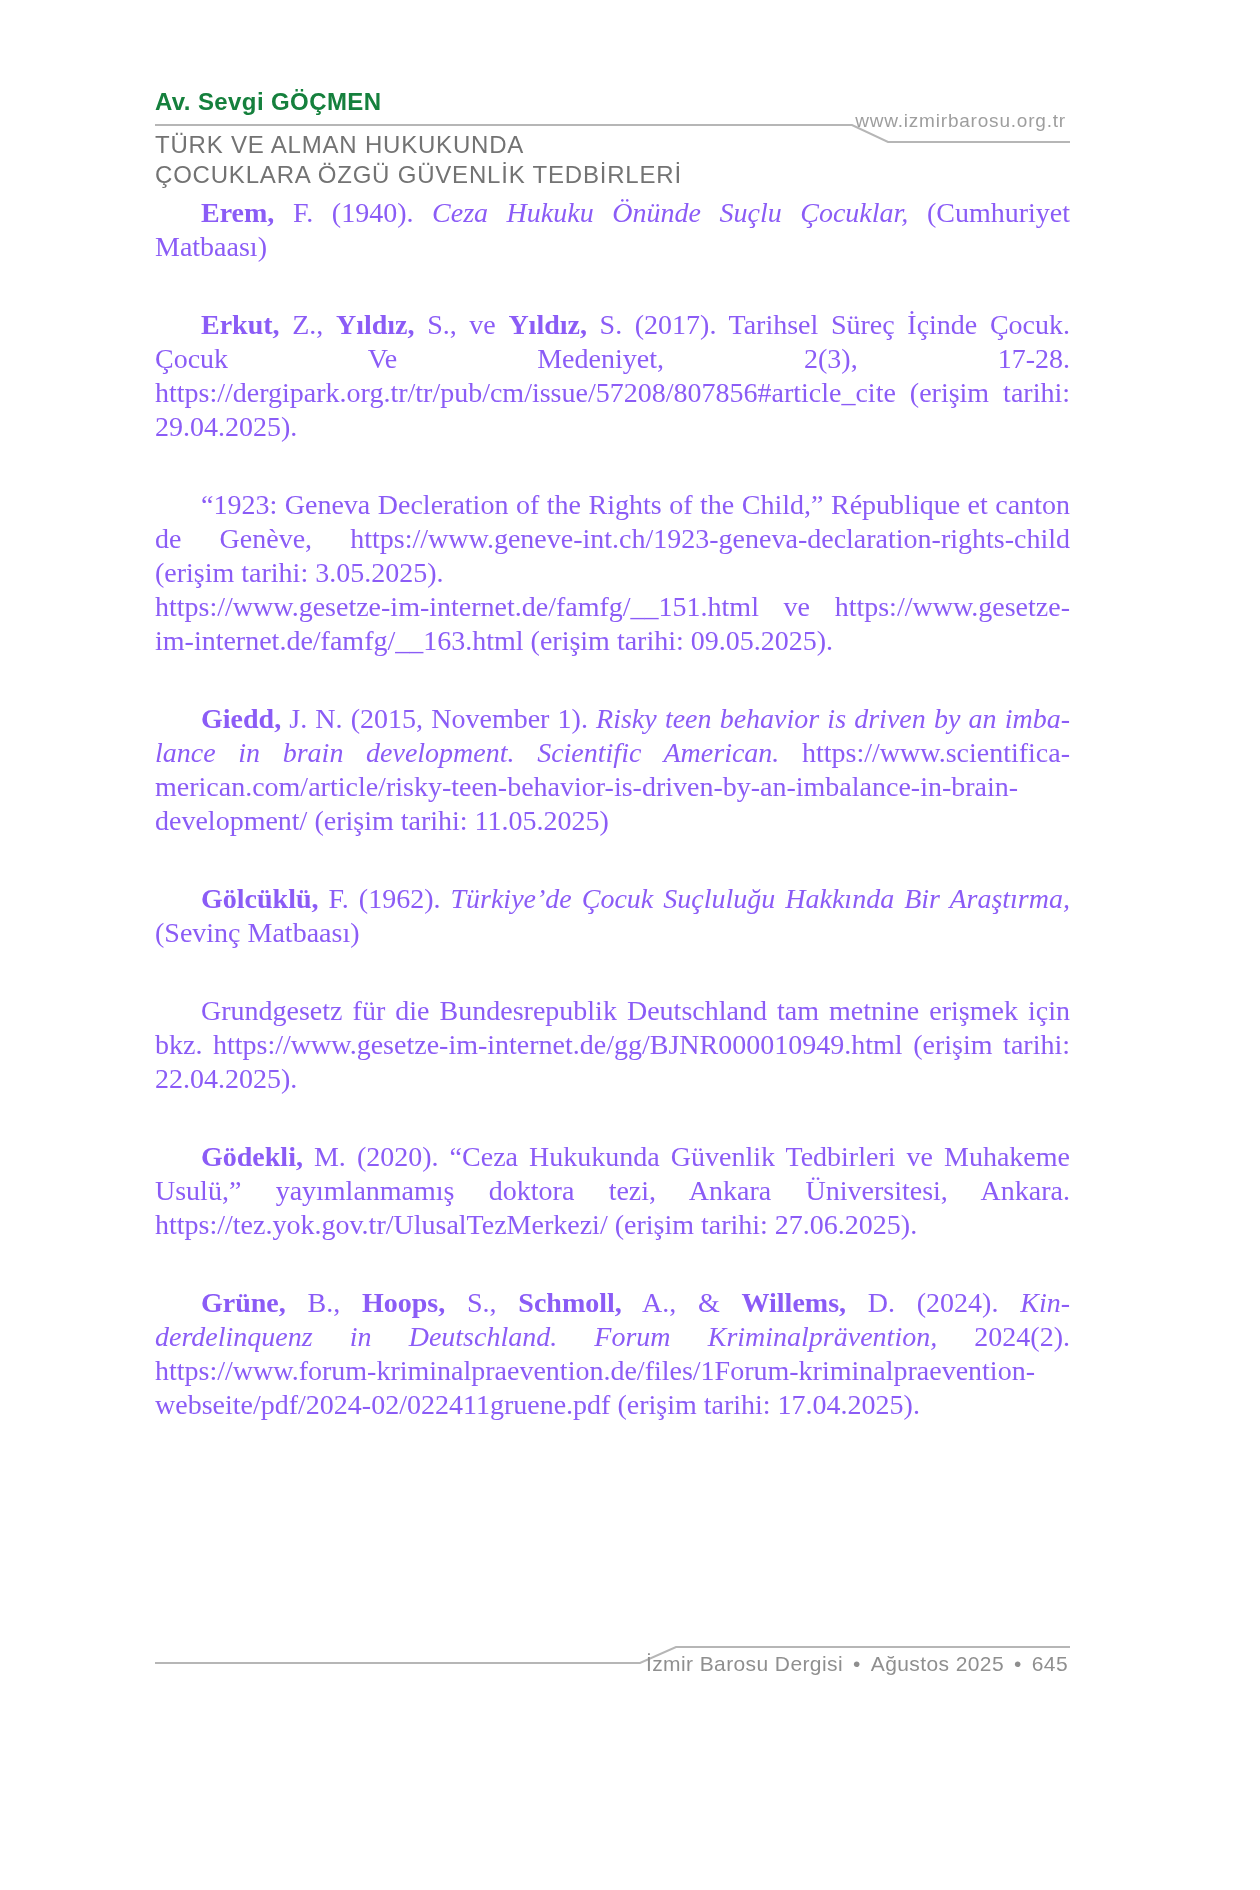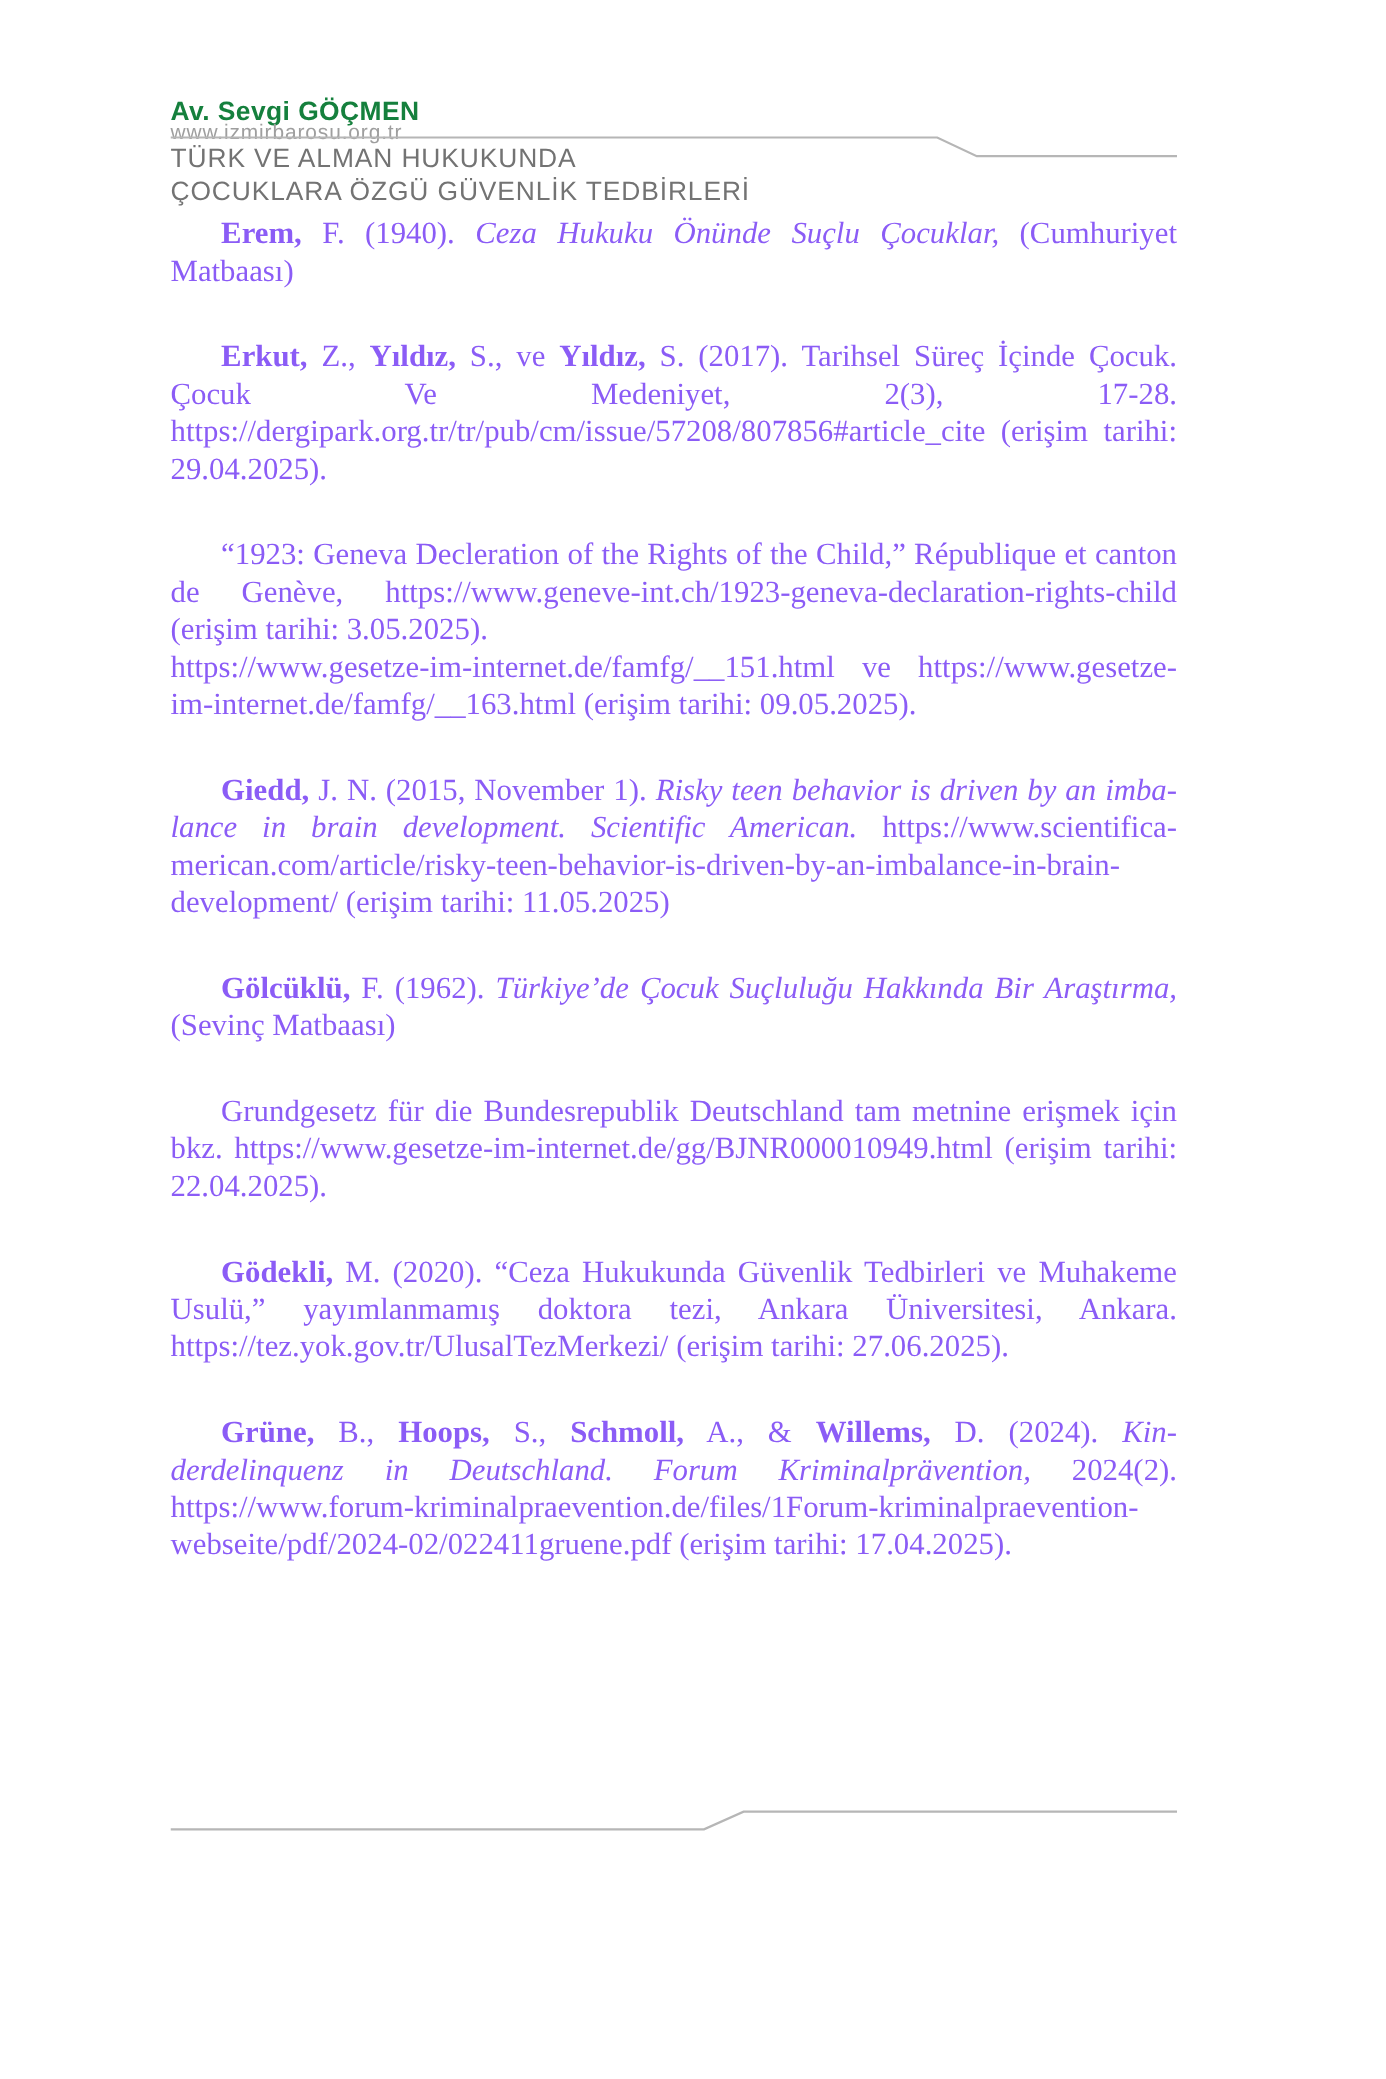--- a/index.html
+++ b/index.html
@@ -26,20 +26,21 @@
     font-family:"Liberation Sans", sans-serif;
     font-weight:400;
     font-size:24px;
     line-height:30px;
     color:#737373;
     letter-spacing:.8px;
   }
   .website{
     position:absolute;
     left:155px;top:108px;width:911px;
+    text-align:right;
     font-family:"Liberation Sans", sans-serif;
     font-size:19px;
     line-height:26px;
     color:#9e9e9e;
     letter-spacing:.8px;
   }
   .header-rule{position:absolute;left:155px;top:118px;width:917px;height:30px;}
   
   .bib{
     position:absolute;
@@ -97,14 +98,17 @@
     <p class="entry"><span class="run-b">Giedd,</span><span class="run-n"> J. N. (2015, November 1). </span><span class="run-i">Risky teen behavior is driven by an imba­lance in brain development. Scientific American.</span><span class="run-n"> https://www.scientifica­merican.com/article/risky-teen-behavior-is-driven-by-an-imbalance-in-brain-development/ (erişim tarihi: 11.05.2025)</span></p>
     <p class="entry"><span class="run-b">Gölcüklü,</span><span class="run-n"> F. (1962). </span><span class="run-i">Türkiye’de Çocuk Suçluluğu Hakkında Bir Araştırma,</span><span class="run-n"> (Sevinç Matbaası)</span></p>
     <p class="entry"><span class="run-n">Grundgesetz für die Bundesrepublik Deutschland tam met­nine erişmek için bkz. https://www.gesetze-im-internet.de/gg/BJNR000010949.html (erişim tarihi: 22.04.2025).</span></p>
     <p class="entry"><span class="run-b">Gödekli,</span><span class="run-n"> M. (2020). “Ceza Hukukunda Güvenlik Tedbirleri ve Muhakeme Usulü,” yayımlanmamış doktora tezi, Ankara Üniversite­si, Ankara. https://tez.yok.gov.tr/UlusalTezMerkezi/ (erişim tarihi: 27.06.2025).</span></p>
     <p class="entry"><span class="run-b">Grüne,</span><span class="run-n"> B., </span><span class="run-b">Hoops,</span><span class="run-n"> S., </span><span class="run-b">Schmoll,</span><span class="run-n"> A., &amp; </span><span class="run-b">Willems,</span><span class="run-n"> D. (2024). </span><span class="run-i">Kin­derdelinquenz in Deutschland. Forum Kriminalprävention,</span><span class="run-n"> 2024(2). https://www.forum-kriminalpraevention.de/files/1Forum-kriminalpraevention-webseite/pdf/2024-02/022411gruene.pdf (eri­şim tarihi: 17.04.2025).</span></p>
   </div>
 
   <svg class="footer-rule" viewBox="0 0 917 22" xmlns="http://www.w3.org/2000/svg">
     <polyline points="0,18 485,18 521,2 915,2" fill="none" stroke="#b6b6b6" stroke-width="2"></polyline>
   </svg>
+  <div class="footer-text">
+    <span>İzmir Barosu Dergisi</span><span class="sep">•</span><span>Ağustos 2025</span><span class="sep">•</span><span>645</span>
+  </div>
 
 </div>
 
 </body></html>

